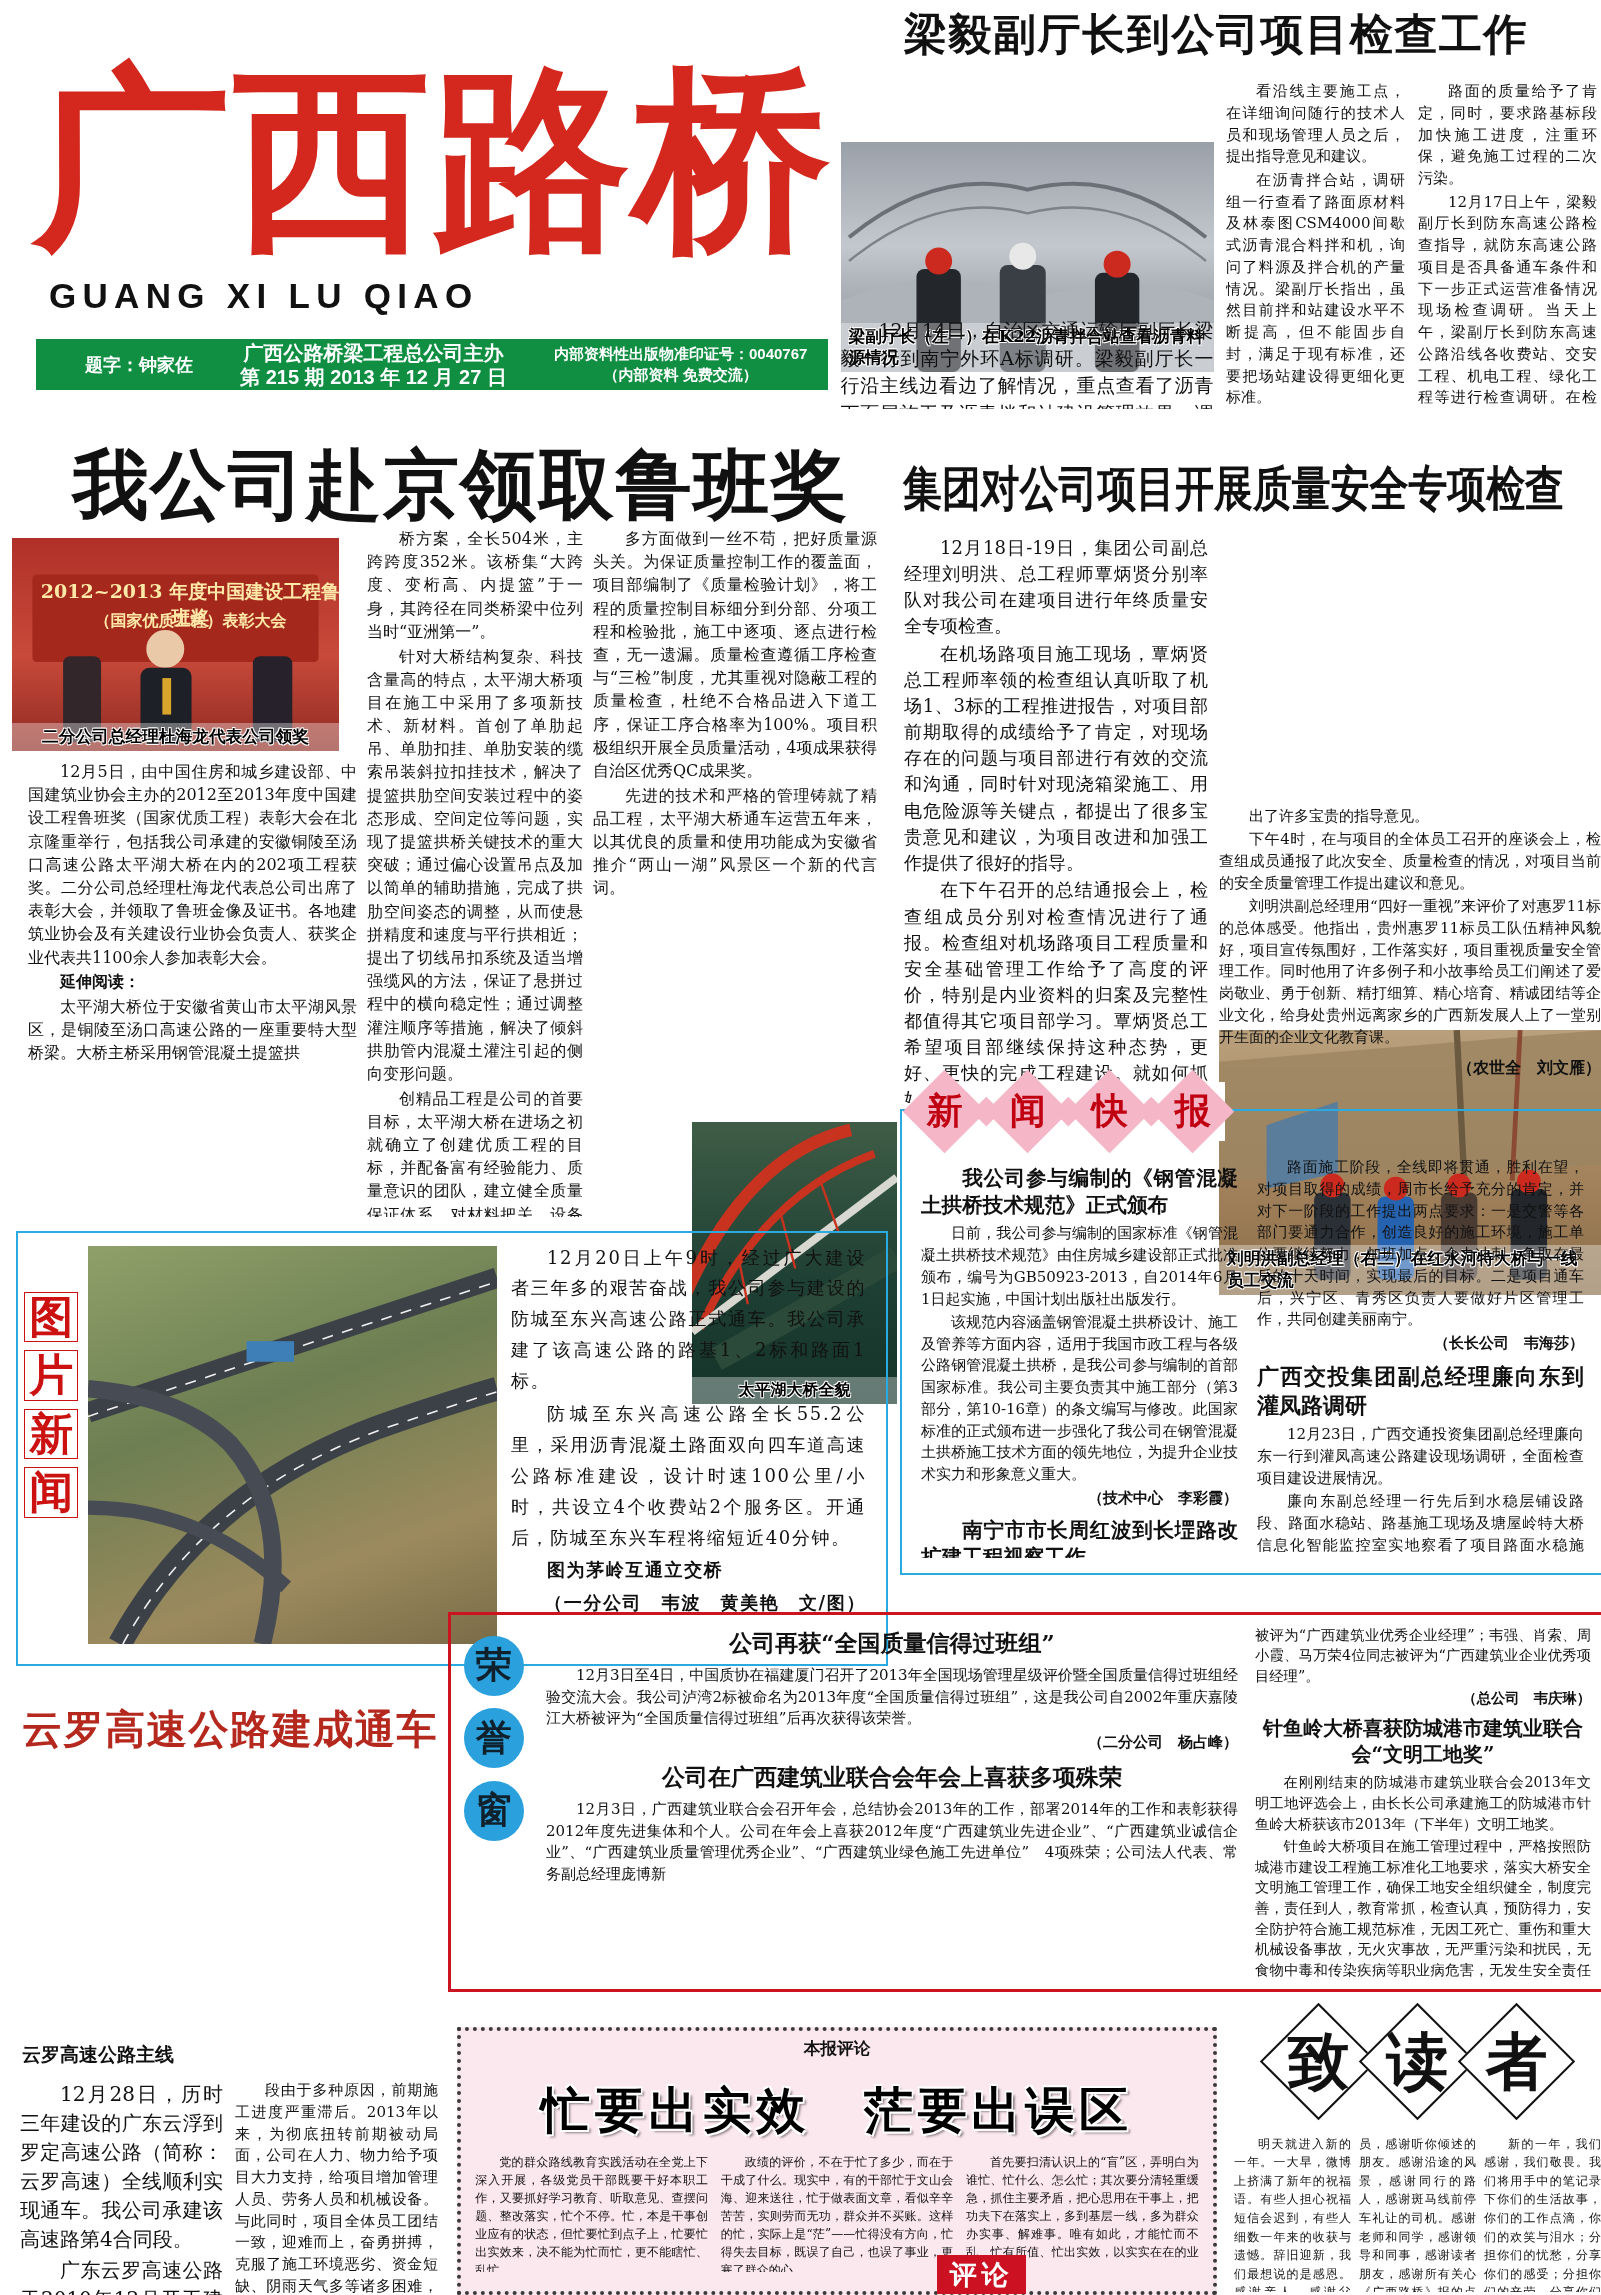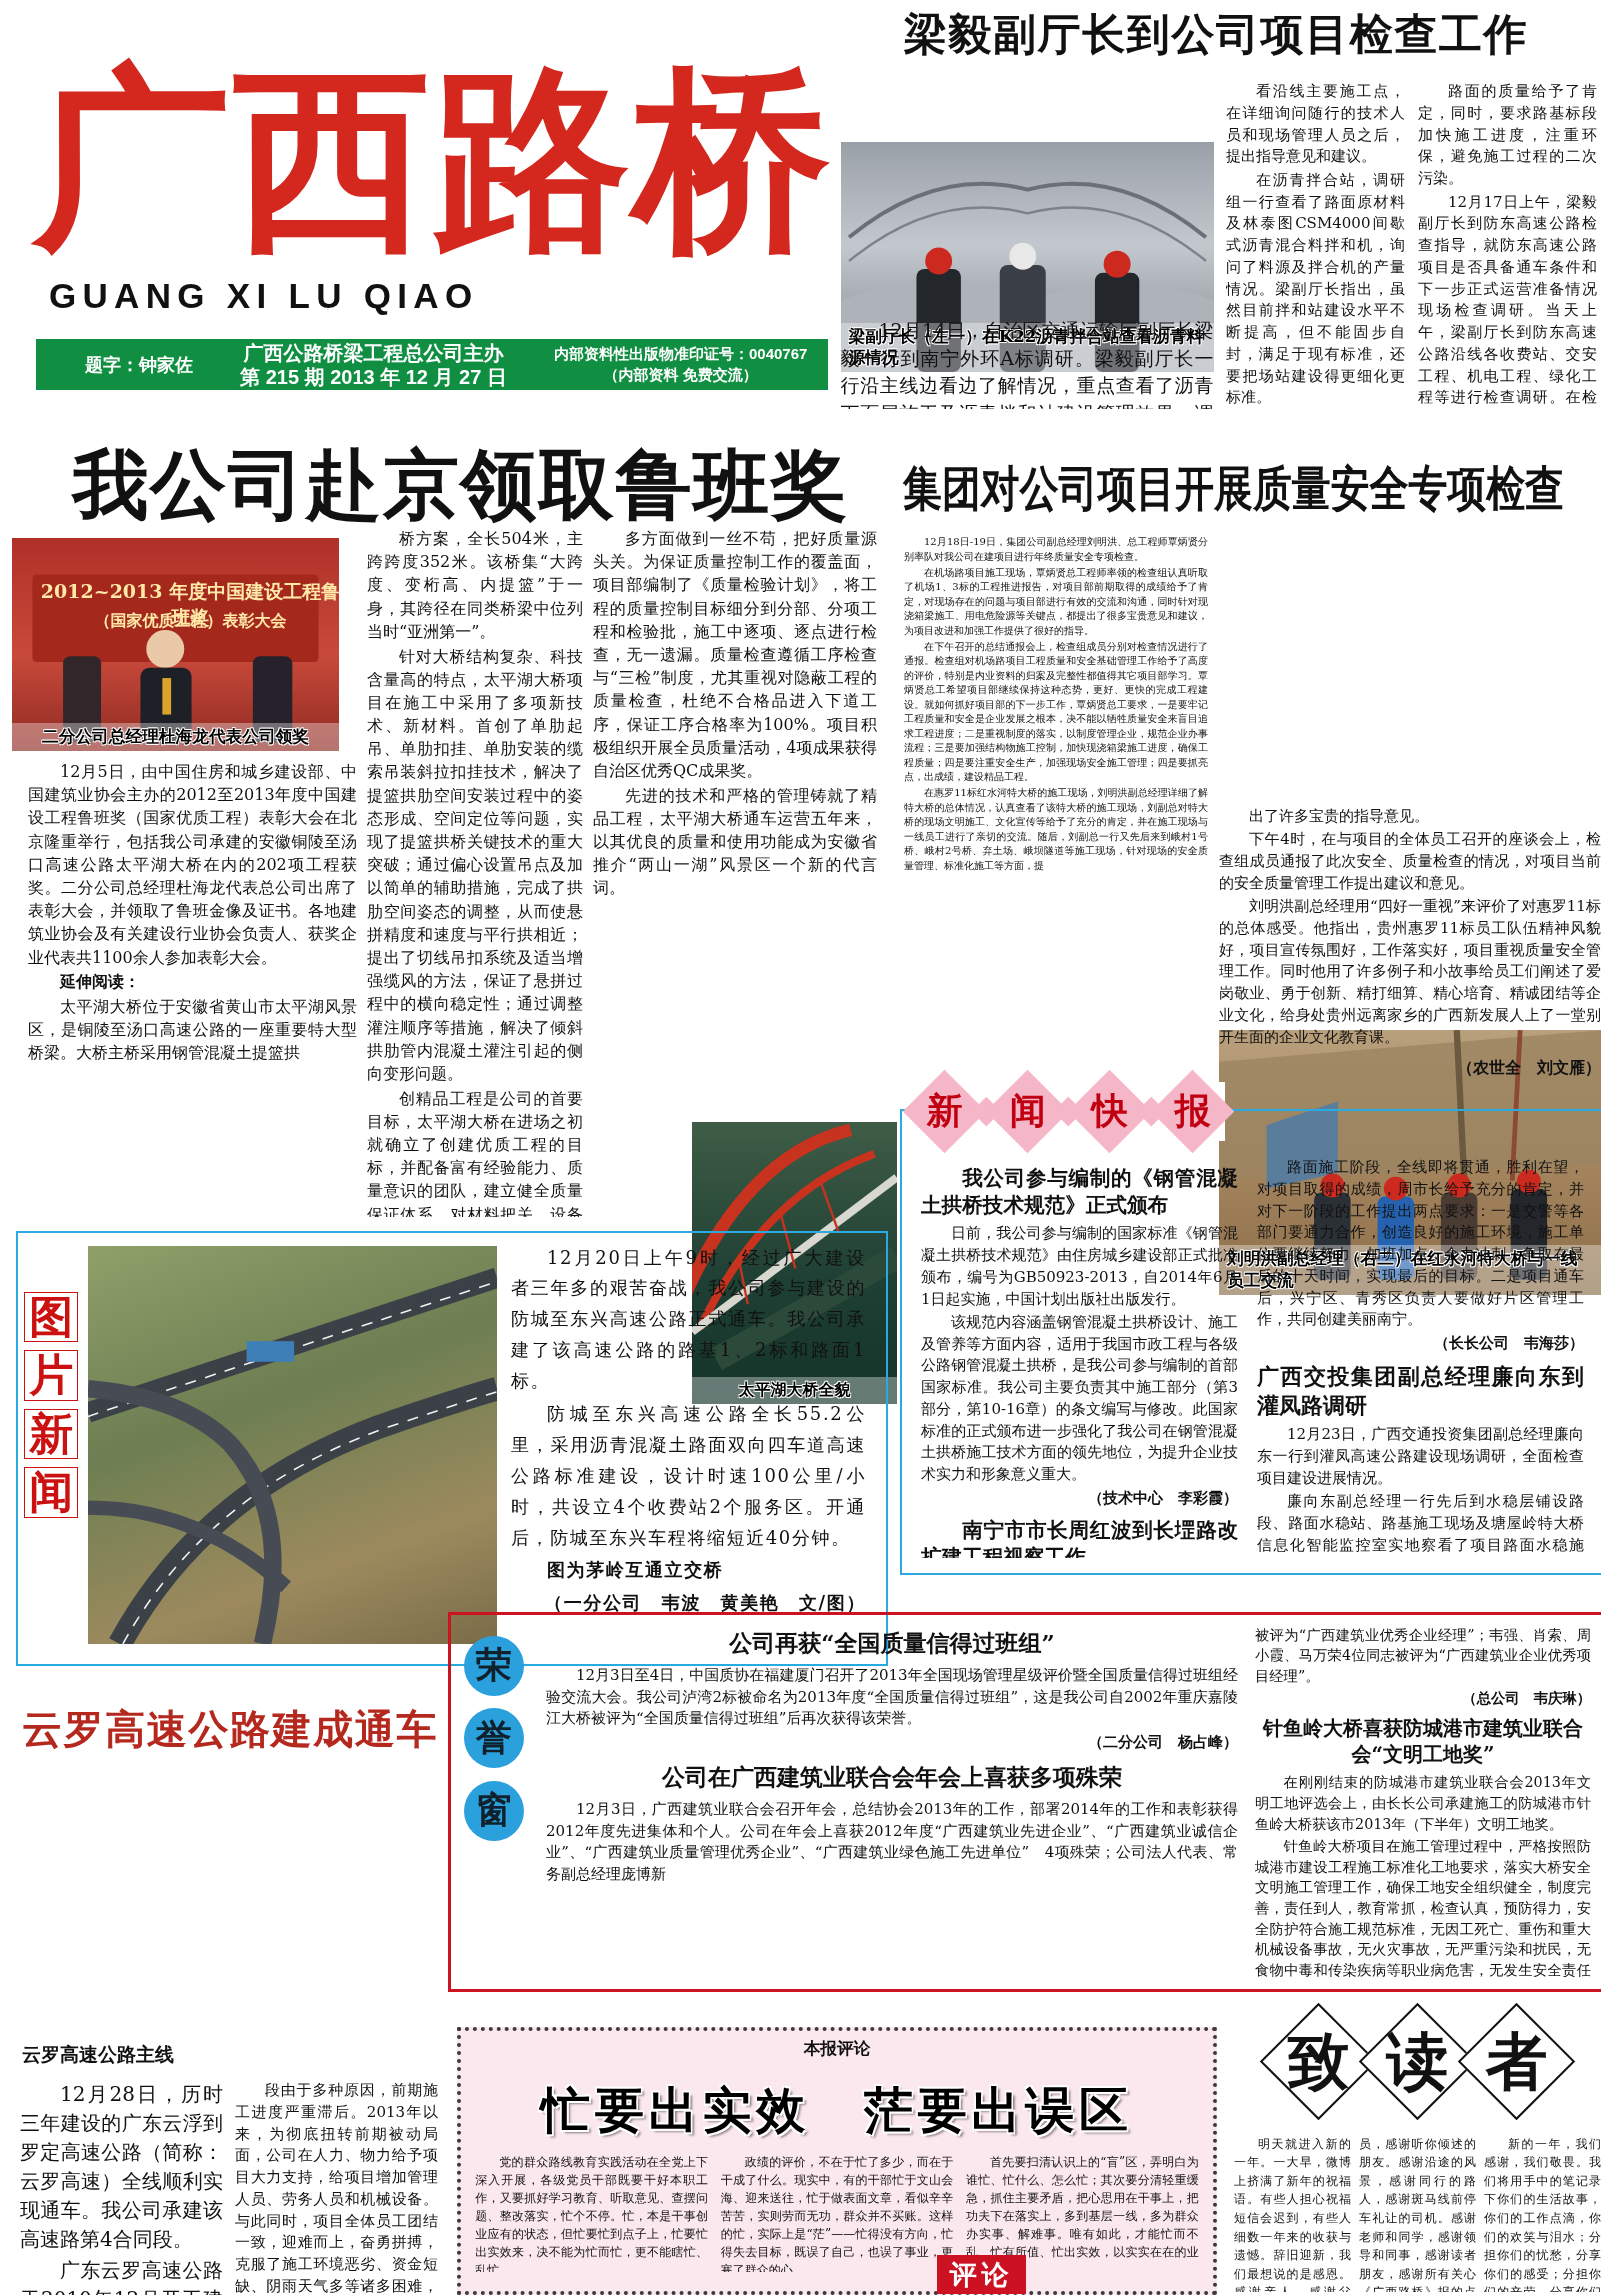--- a/index.html
+++ b/index.html
@@ -119,21 +119,21 @@
       <path d="M0,265 L258,70" stroke="#d8d8d0" stroke-width="10" fill="none"></path>
       <path d="M30,300 Q120,250 258,170" stroke="#2c4a3a" stroke-width="30" fill="none"></path>
       <line x1="60" y1="180" x2="70" y2="230" stroke="#c8331f" stroke-width="3"></line>
       <line x1="110" y1="110" x2="130" y2="185" stroke="#c8331f" stroke-width="3"></line>
       <line x1="160" y1="70" x2="185" y2="140" stroke="#c8331f" stroke-width="3"></line>
     </svg>
     <div class="cap-overlay" style="font-size:16px;text-align:center;">太平湖大桥全貌</div>
   </div>
 
   <div class="abs art-title hei nowrap" style="left:903px;top:457px;width:699px;font-size:48px;transform:scaleX(0.81);transform-origin:left center;text-align:left;">集团对公司项目开展质量安全专项检查</div>
-  <div class="col abs" style="left:904px;top:535px;width:304px;height:568px;font-size:10px;">
+  <div class="col abs" style="left:904px;top:535px;width:304px;height:568px;font-size:18px;">
     <p>12月18日-19日，集团公司副总经理刘明洪、总工程师覃炳贤分别率队对我公司在建项目进行年终质量安全专项检查。</p>
     <p>在机场路项目施工现场，覃炳贤总工程师率领的检查组认真听取了机场1、3标的工程推进报告，对项目部前期取得的成绩给予了肯定，对现场存在的问题与项目部进行有效的交流和沟通，同时针对现浇箱梁施工、用电危险源等关键点，都提出了很多宝贵意见和建议，为项目改进和加强工作提供了很好的指导。</p>
     <p>在下午召开的总结通报会上，检查组成员分别对检查情况进行了通报。检查组对机场路项目工程质量和安全基础管理工作给予了高度的评价，特别是内业资料的归案及完整性都值得其它项目部学习。覃炳贤总工希望项目部继续保持这种态势，更好、更快的完成工程建设。就如何抓好项目部的下一步工作，覃炳贤总工要求，一是要牢记工程质量和安全是企业发展之根本，决不能以牺牲质量安全来盲目追求工程进度；二是重视制度的落实，以制度管理企业，规范企业办事流程；三是要加强结构物施工控制，加快现浇箱梁施工进度，确保工程质量；四是要注重安全生产，加强现场安全施工管理；四是要抓亮点，出成绩，建设精品工程。</p>
     <p>在惠罗11标红水河特大桥的施工现场，刘明洪副总经理详细了解特大桥的总体情况，认真查看了该特大桥的施工现场，刘副总对特大桥的现场文明施工、文化宣传等给予了充分的肯定，并在施工现场与一线员工进行了亲切的交流。随后，刘副总一行又先后来到峨村1号桥、峨村2号桥、弃土场、峨坝隧道等施工现场，针对现场的安全质量管理、标准化施工等方面，提</p>
   </div>
   <div class="photo abs" style="left:1219px;top:535px;width:382px;height:265px;background:linear-gradient(180deg,#b9a07c 0%,#a3835c 55%,#8a6d4a 100%);">
     <svg viewBox="0 0 482 334">
       <path d="M0,40 L482,0 L482,170 L0,190 Z" fill="#9c8461" opacity="0.8"></path>
       <path d="M60,120 L150,90 L150,180 L60,200 Z" fill="#5a7d9c"></path>
       <line x1="300" y1="0" x2="310" y2="200" stroke="#6b5a40" stroke-width="8"></line>

